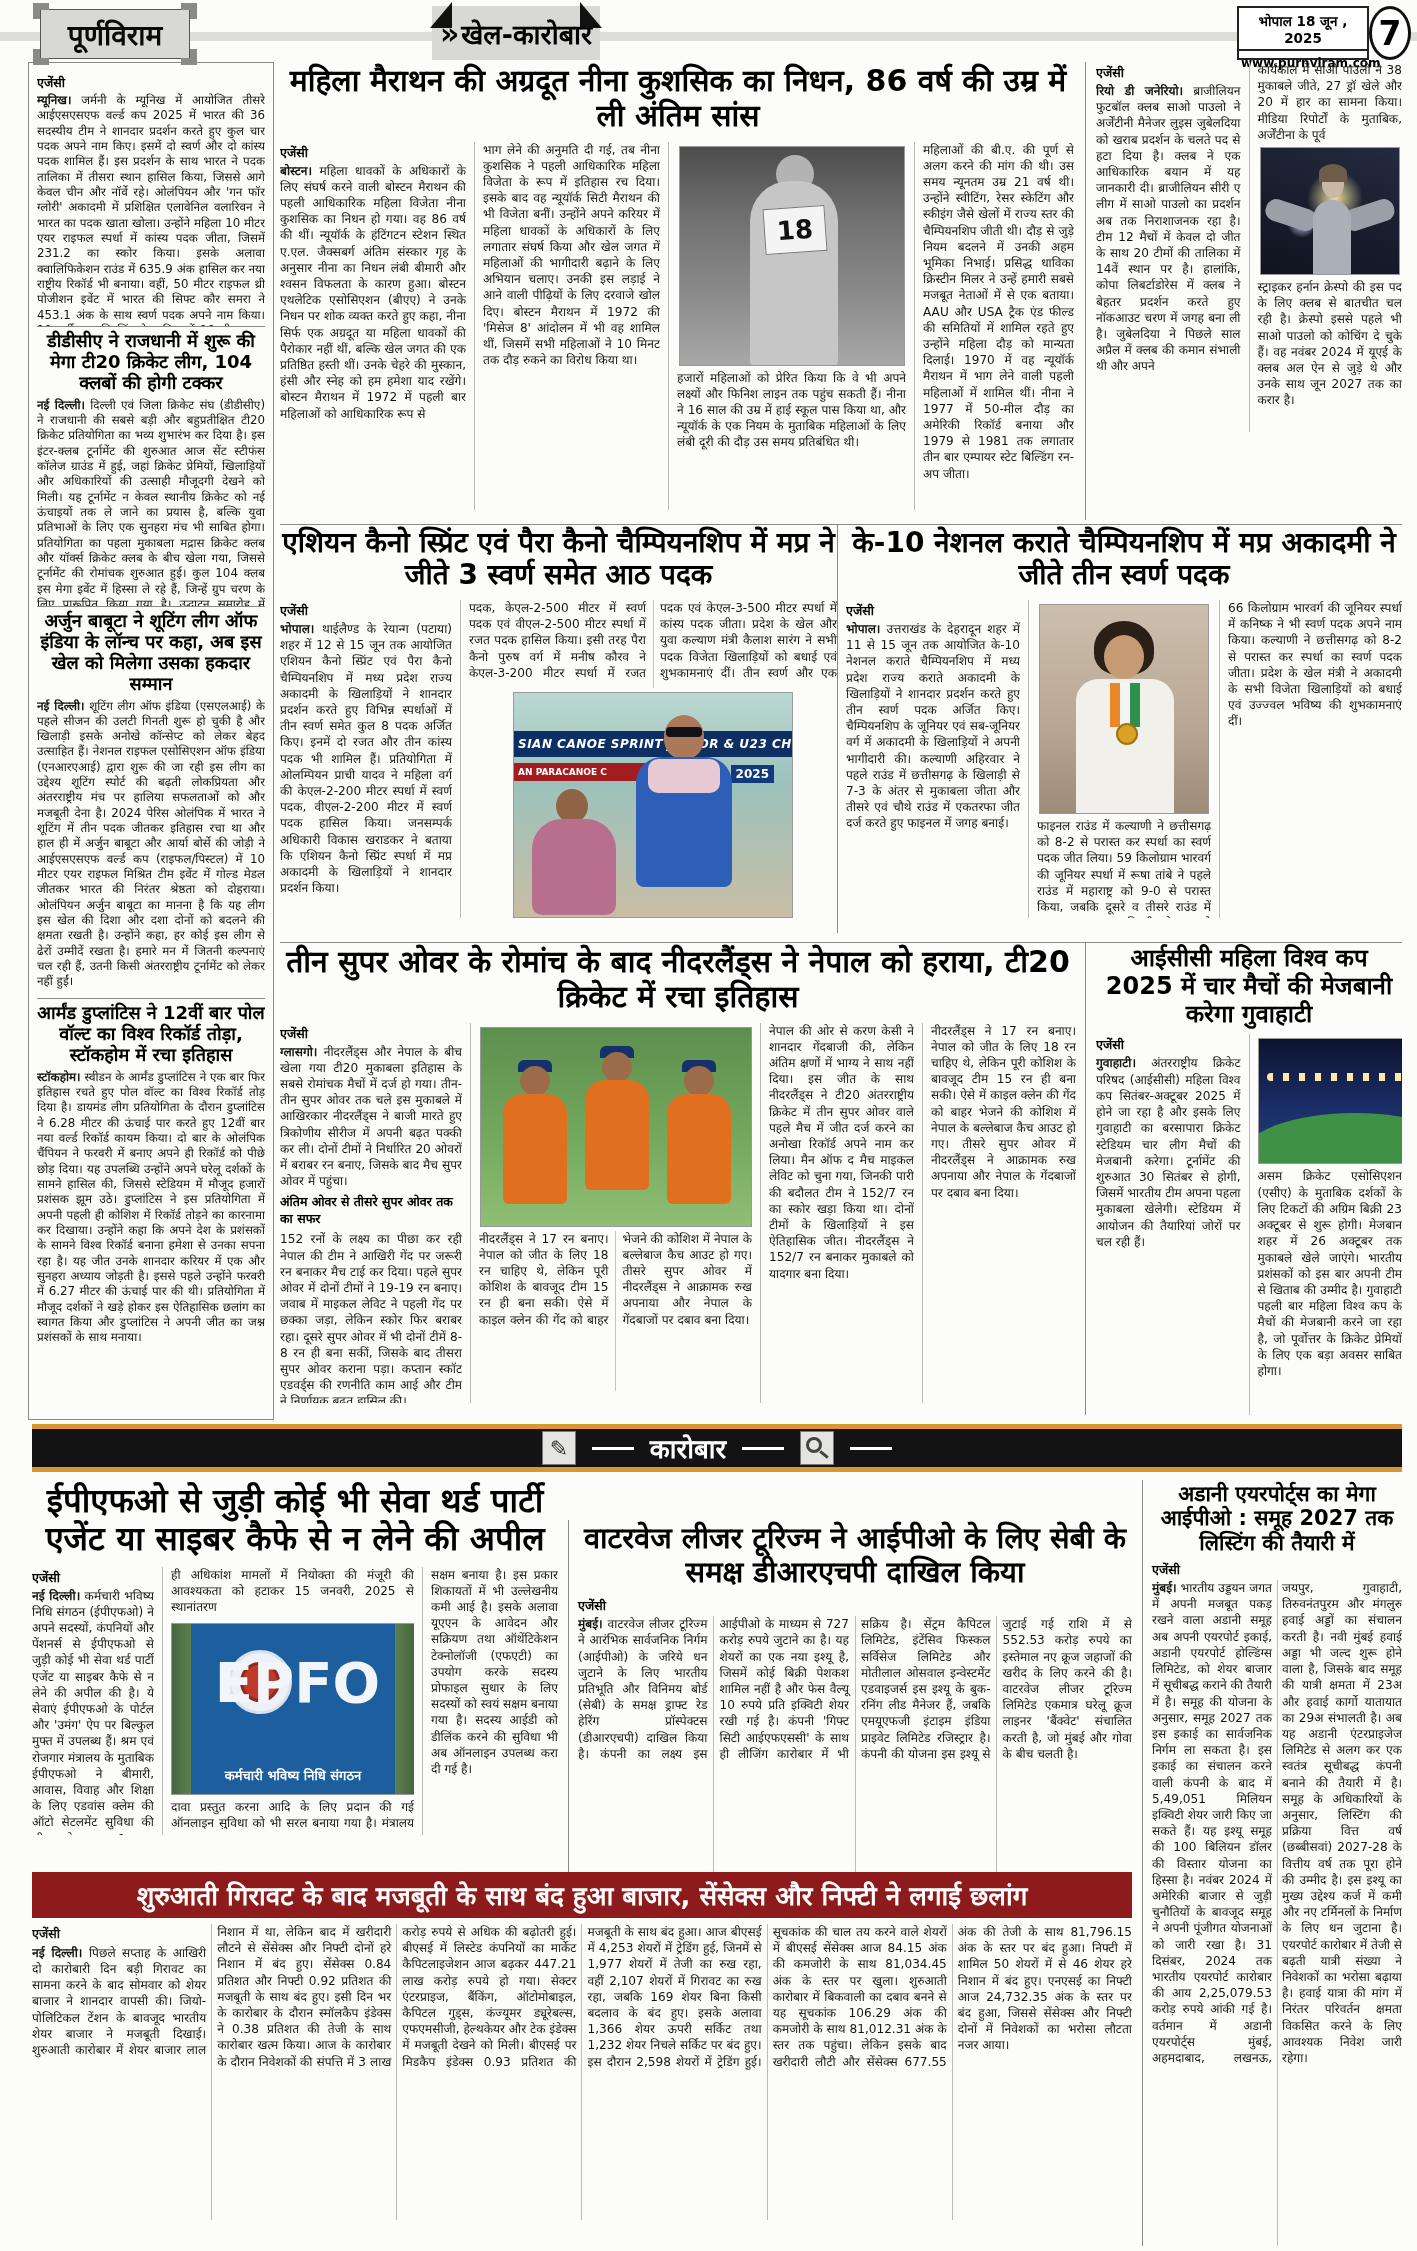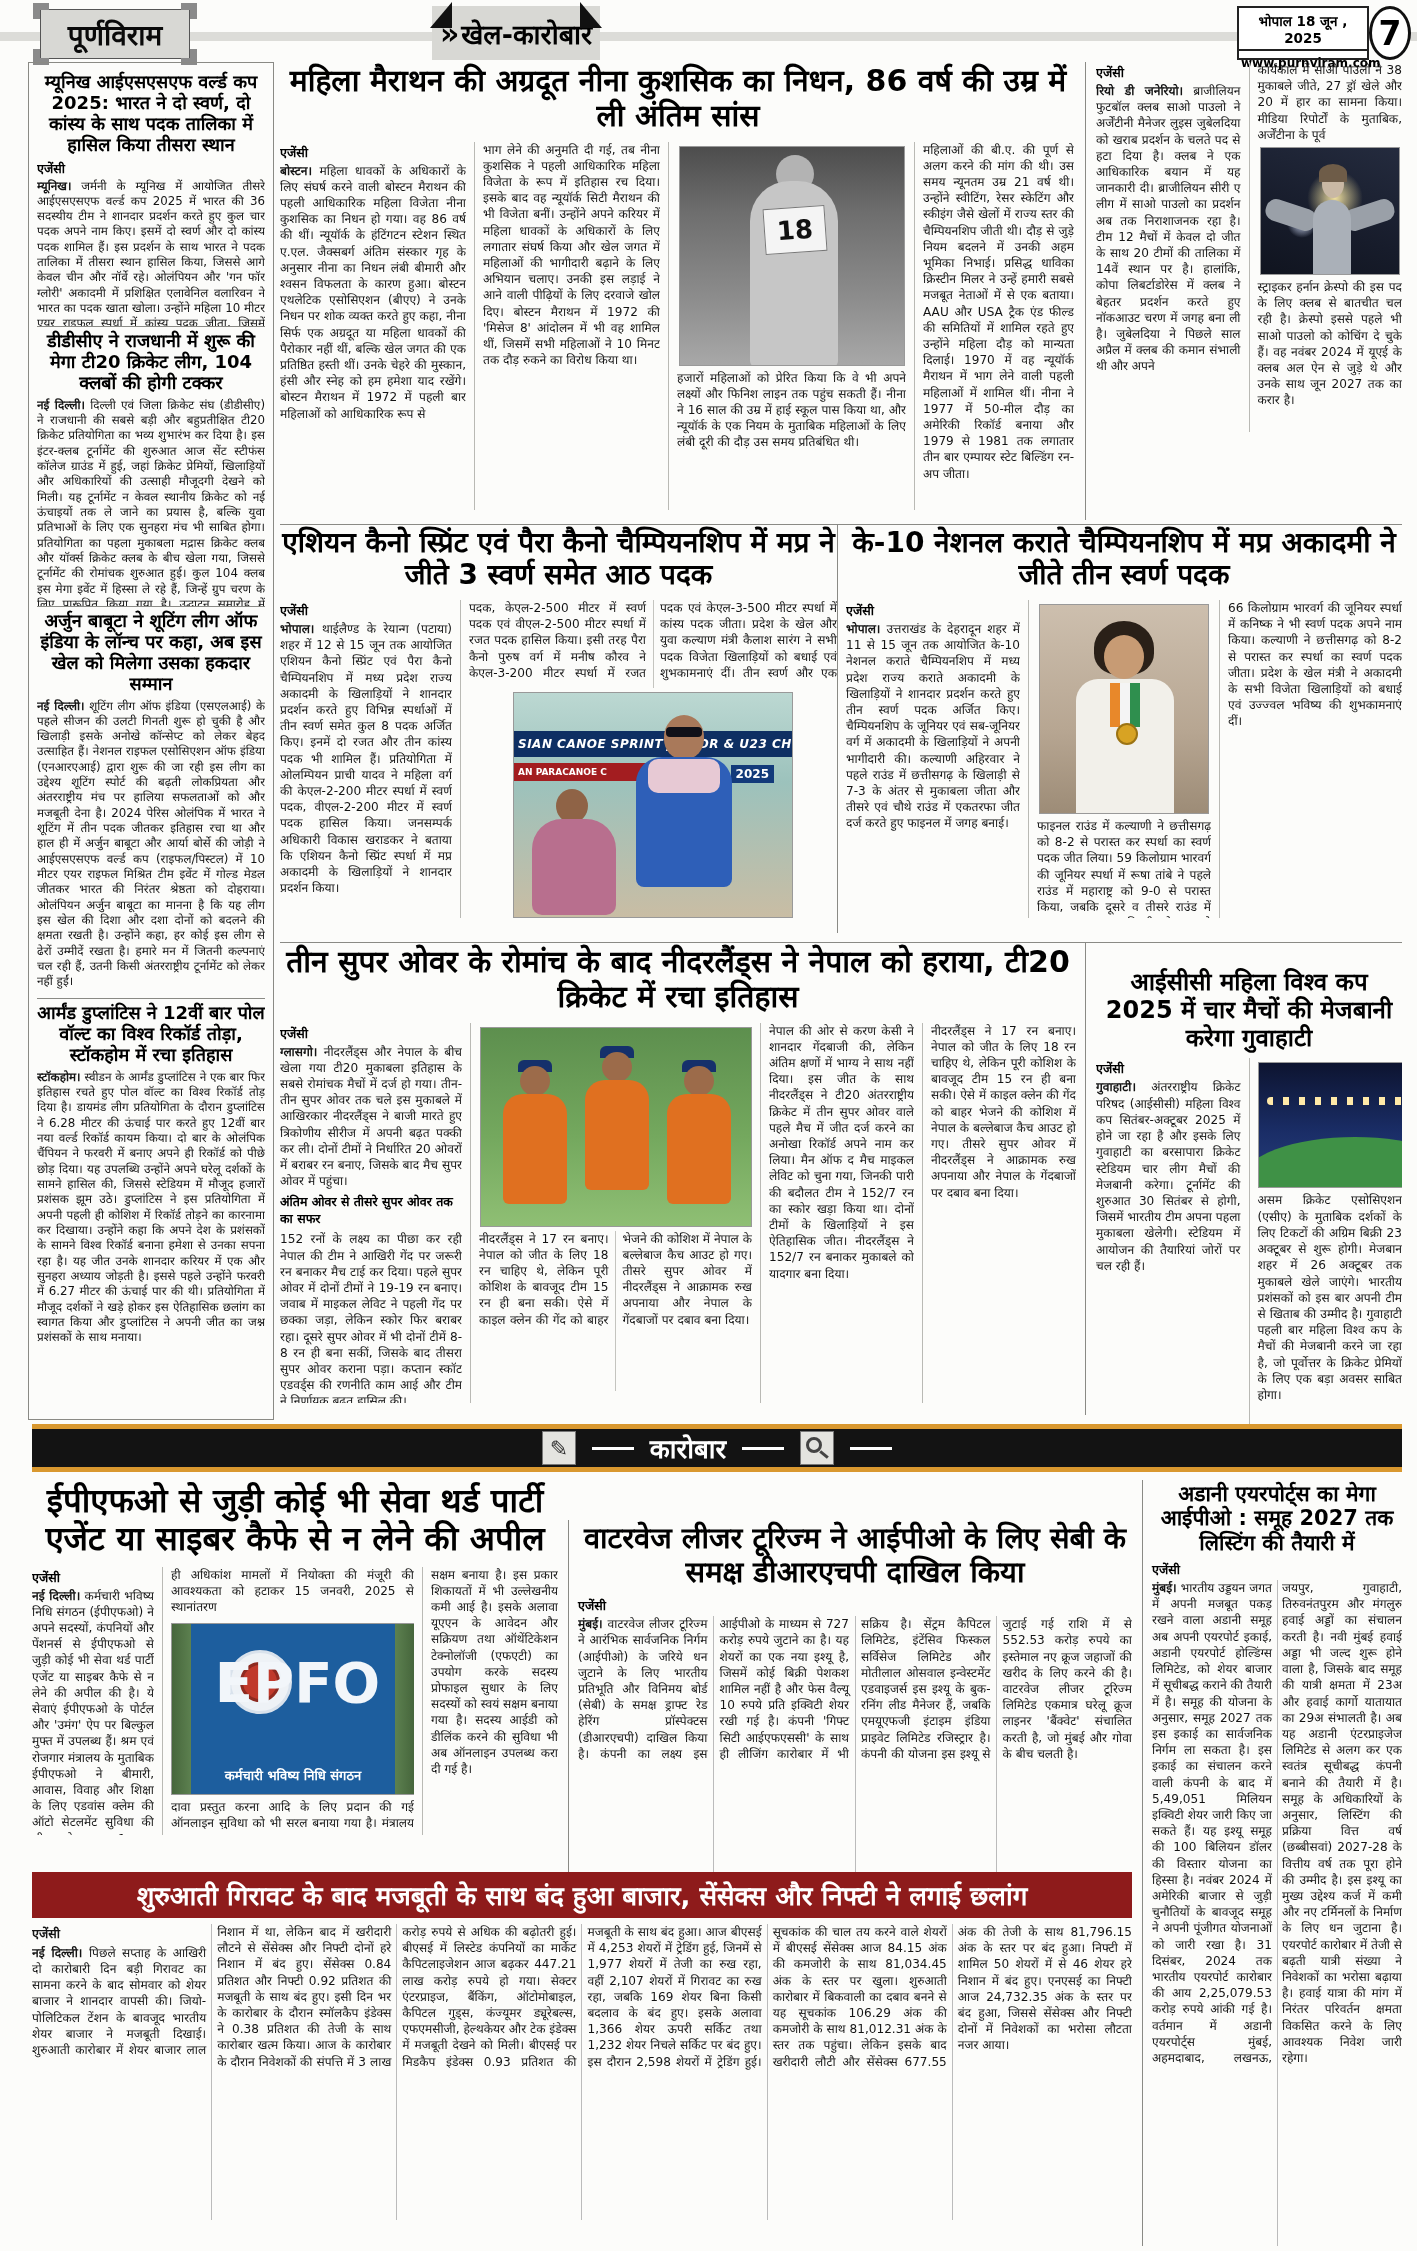--- a/index.html
+++ b/index.html
@@ -59,21 +59,21 @@
   .row { position:absolute; left:280px; width:1122px; }
   .row1 { top:62px; height:458px; }
   .row2 { top:524px; height:414px; border-top:1px solid #8a8a85; padding-top:5px; }
   .row3 { top:942px; height:478px; border-top:1px solid #8a8a85; padding-top:5px; }
   .art { position:absolute; top:0; height:100%; overflow:hidden; }
   .art-c1 { left:0; width:806px; border-right:1px solid #8a8a85; padding-right:9px; }
   .art-r1 { left:816px; width:306px; }
   .art-c2 { left:0; width:558px; border-right:1px solid #8a8a85; }
   .art-r2 { left:566px; width:556px; }
   .art-c3 { left:0; width:806px; border-right:1px solid #8a8a85; padding-right:9px; }
-  .art-r3 { left:816px; width:306px;margin-top:24px; }
+  .art-r3 { left:816px; width:306px; }
   .row2 .art, .row3 .art { height:calc(100% - 5px); }
   .art-c1 .hl, .art-c3 .hl { font-size:30px; margin:2px 0 8px; }
   .art-r1 .hl { font-size:28px; margin:4px 0 8px; }
   .art-c2 .hl, .art-r2 .hl { font-size:28px; margin:2px 0 8px; }
   .art-r3 .hl { font-size:24px; margin:2px 0 6px; }
 
   
   .ph { position:relative; overflow:hidden; border:1px solid #999; margin:4px auto; }
   .marathon-ph { width:226px; height:220px;
     background:linear-gradient(180deg,#4d4d4d 0%,#6e6e6e 30%,#8d8d8d 70%,#a8a8a8 100%); }
@@ -191,21 +191,20 @@
     </div>
     <div class="datebox">
       <div class="city">भोपाल 18 जून , 2025</div>
       <div class="site">www.purnviram.com</div>
     </div>
     <div class="pagenum">7</div>
   </div>
 
   <div class="left-col">
     <div class="lart la1">
-      <div class="hl">म्यूनिख आईएसएसएफ वर्ल्ड कप 2025: भारत ने दो स्वर्ण, दो कांस्य के साथ पदक तालिका में हासिल किया तीसरा स्थान</div>
       <div class="byline">एजेंसी</div>
       <p class="bt"><b>म्यूनिख।</b> <span>जर्मनी के म्यूनिख में आयोजित तीसरे आईएसएसएफ वर्ल्ड कप 2025 में भारत की 36 सदस्यीय टीम ने शानदार प्रदर्शन करते हुए कुल चार पदक अपने नाम किए। इसमें दो स्वर्ण और दो कांस्य पदक शामिल हैं। इस प्रदर्शन के साथ भारत ने पदक तालिका में तीसरा स्थान हासिल किया, जिससे आगे केवल चीन और नॉर्वे रहे। ओलंपियन और 'गन फॉर ग्लोरी' अकादमी में प्रशिक्षित एलावेनिल वलारिवन ने भारत का पदक खाता खोला। उन्होंने महिला 10 मीटर एयर राइफल स्पर्धा में कांस्य पदक जीता, जिसमें 231.2 का स्कोर किया। इसके अलावा क्वालिफिकेशन राउंड में 635.9 अंक हासिल कर नया राष्ट्रीय रिकॉर्ड भी बनाया। वहीं, 50 मीटर राइफल थ्री पोजीशन इवेंट में भारत की सिफ्ट कौर समरा ने 453.1 अंक के साथ स्वर्ण पदक अपने नाम किया। 19 वर्षीय सुरुचि सिंह ने म्यूनिख में 10 मीटर एयर पिस्टल में 241.9 के स्कोर के साथ स्वर्ण पदक जीतकर 2025 में अपना तीसरा गोल्ड हासिल किया। इससे पहले वह ब्यूनस आयर्स और लीमा में भी स्वर्ण पदक जीत चुकी थीं। मिश्रित टीम 10 मीटर एयर राइफल स्पर्धा में अर्जुन बाबूटा और आर्या बोर्से की जोड़ी ने चीनी टीम को 17-7 से हराकर भारत को एक और स्वर्ण पदक दिलाया।</span></p>
     </div>
     <div class="lart la2">
       <div class="hl">डीडीसीए ने राजधानी में शुरू की मेगा टी20 क्रिकेट लीग, 104 क्लबों की होगी टक्कर</div>
       <p class="bt"><b>नई दिल्ली।</b> <span>दिल्ली एवं जिला क्रिकेट संघ (डीडीसीए) ने राजधानी की सबसे बड़ी और बहुप्रतीक्षित टी20 क्रिकेट प्रतियोगिता का भव्य शुभारंभ कर दिया है। इस इंटर-क्लब टूर्नामेंट की शुरुआत आज सेंट स्टीफंस कॉलेज ग्राउंड में हुई, जहां क्रिकेट प्रेमियों, खिलाड़ियों और अधिकारियों की उत्साही मौजूदगी देखने को मिली। यह टूर्नामेंट न केवल स्थानीय क्रिकेट को नई ऊंचाइयों तक ले जाने का प्रयास है, बल्कि युवा प्रतिभाओं के लिए एक सुनहरा मंच भी साबित होगा। प्रतियोगिता का पहला मुकाबला मद्रास क्रिकेट क्लब और यॉर्क्स क्रिकेट क्लब के बीच खेला गया, जिससे टूर्नामेंट की रोमांचक शुरुआत हुई। कुल 104 क्लब इस मेगा इवेंट में हिस्सा ले रहे हैं, जिन्हें ग्रुप चरण के लिए प्रारूपित किया गया है। उद्घाटन समारोह में डीडीसीए के क्रिकेट निदेशक श्याम शर्मा, लीग समिति के सह-अध्यक्ष जे. आनंद, संयोजक हर्ष गुप्ता और वरिष्ठ सचिव प्रमोद जैन व अन्य मौजूद रहे। सभी ने खिलाड़ियों का उत्साहवर्धन करते हुए टूर्नामेंट की सफलता की कामना की। डीडीसीए अध्यक्ष रोहन जेटली ने इस अवसर पर बोलते हुए कहा, यह टूर्नामेंट दिल्ली क्रिकेट की जड़ों को मजबूत करने की दिशा में एक महत्वपूर्ण कदम है।</span></p>
     </div>
     <div class="lart la3">
       <div class="hl">अर्जुन बाबूटा ने शूटिंग लीग ऑफ इंडिया के लॉन्च पर कहा, अब इस खेल को मिलेगा उसका हकदार सम्मान</div>
       <p class="bt"><b>नई दिल्ली।</b> <span>शूटिंग लीग ऑफ इंडिया (एसएलआई) के पहले सीजन की उलटी गिनती शुरू हो चुकी है और खिलाड़ी इसके अनोखे कॉन्सेप्ट को लेकर बेहद उत्साहित हैं। नेशनल राइफल एसोसिएशन ऑफ इंडिया (एनआरएआई) द्वारा शुरू की जा रही इस लीग का उद्देश्य शूटिंग स्पोर्ट की बढ़ती लोकप्रियता और अंतरराष्ट्रीय मंच पर हालिया सफलताओं को और मजबूती देना है। 2024 पेरिस ओलंपिक में भारत ने शूटिंग में तीन पदक जीतकर इतिहास रचा था और हाल ही में अर्जुन बाबूटा और आर्या बोर्से की जोड़ी ने आईएसएसएफ वर्ल्ड कप (राइफल/पिस्टल) में 10 मीटर एयर राइफल मिश्रित टीम इवेंट में गोल्ड मेडल जीतकर भारत की निरंतर श्रेष्ठता को दोहराया। ओलंपियन अर्जुन बाबूटा का मानना है कि यह लीग इस खेल की दिशा और दशा दोनों को बदलने की क्षमता रखती है। उन्होंने कहा, हर कोई इस लीग से ढेरों उम्मीदें रखता है। हमारे मन में जितनी कल्पनाएं चल रही हैं, उतनी किसी अंतरराष्ट्रीय टूर्नामेंट को लेकर नहीं हुईं।</span></p>

